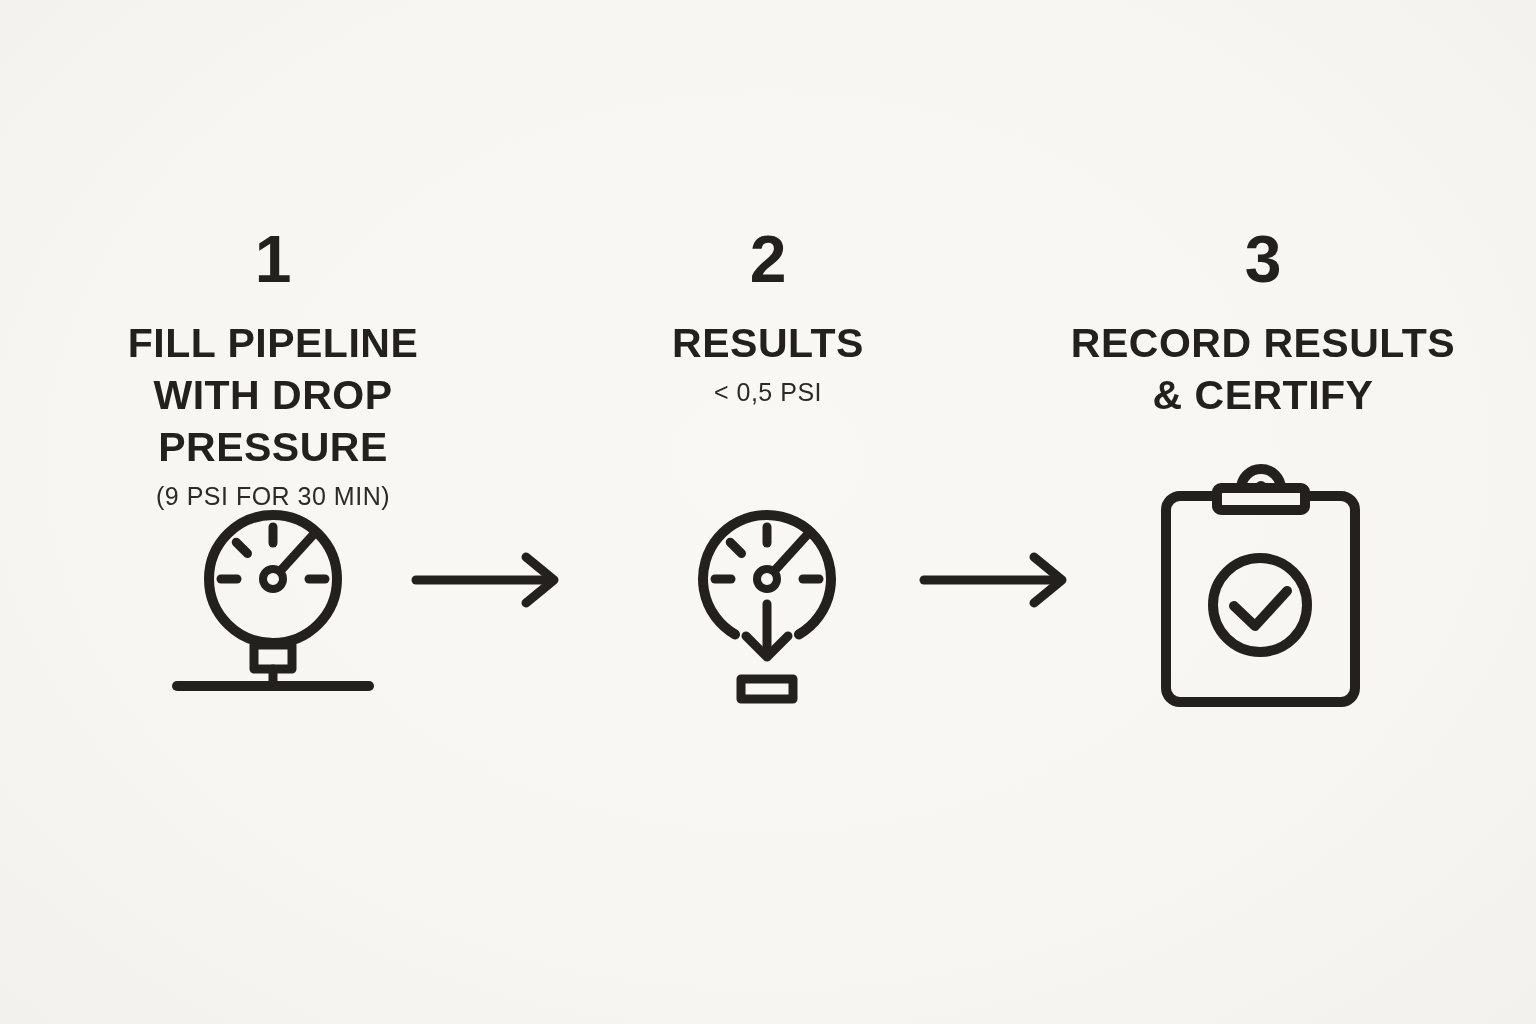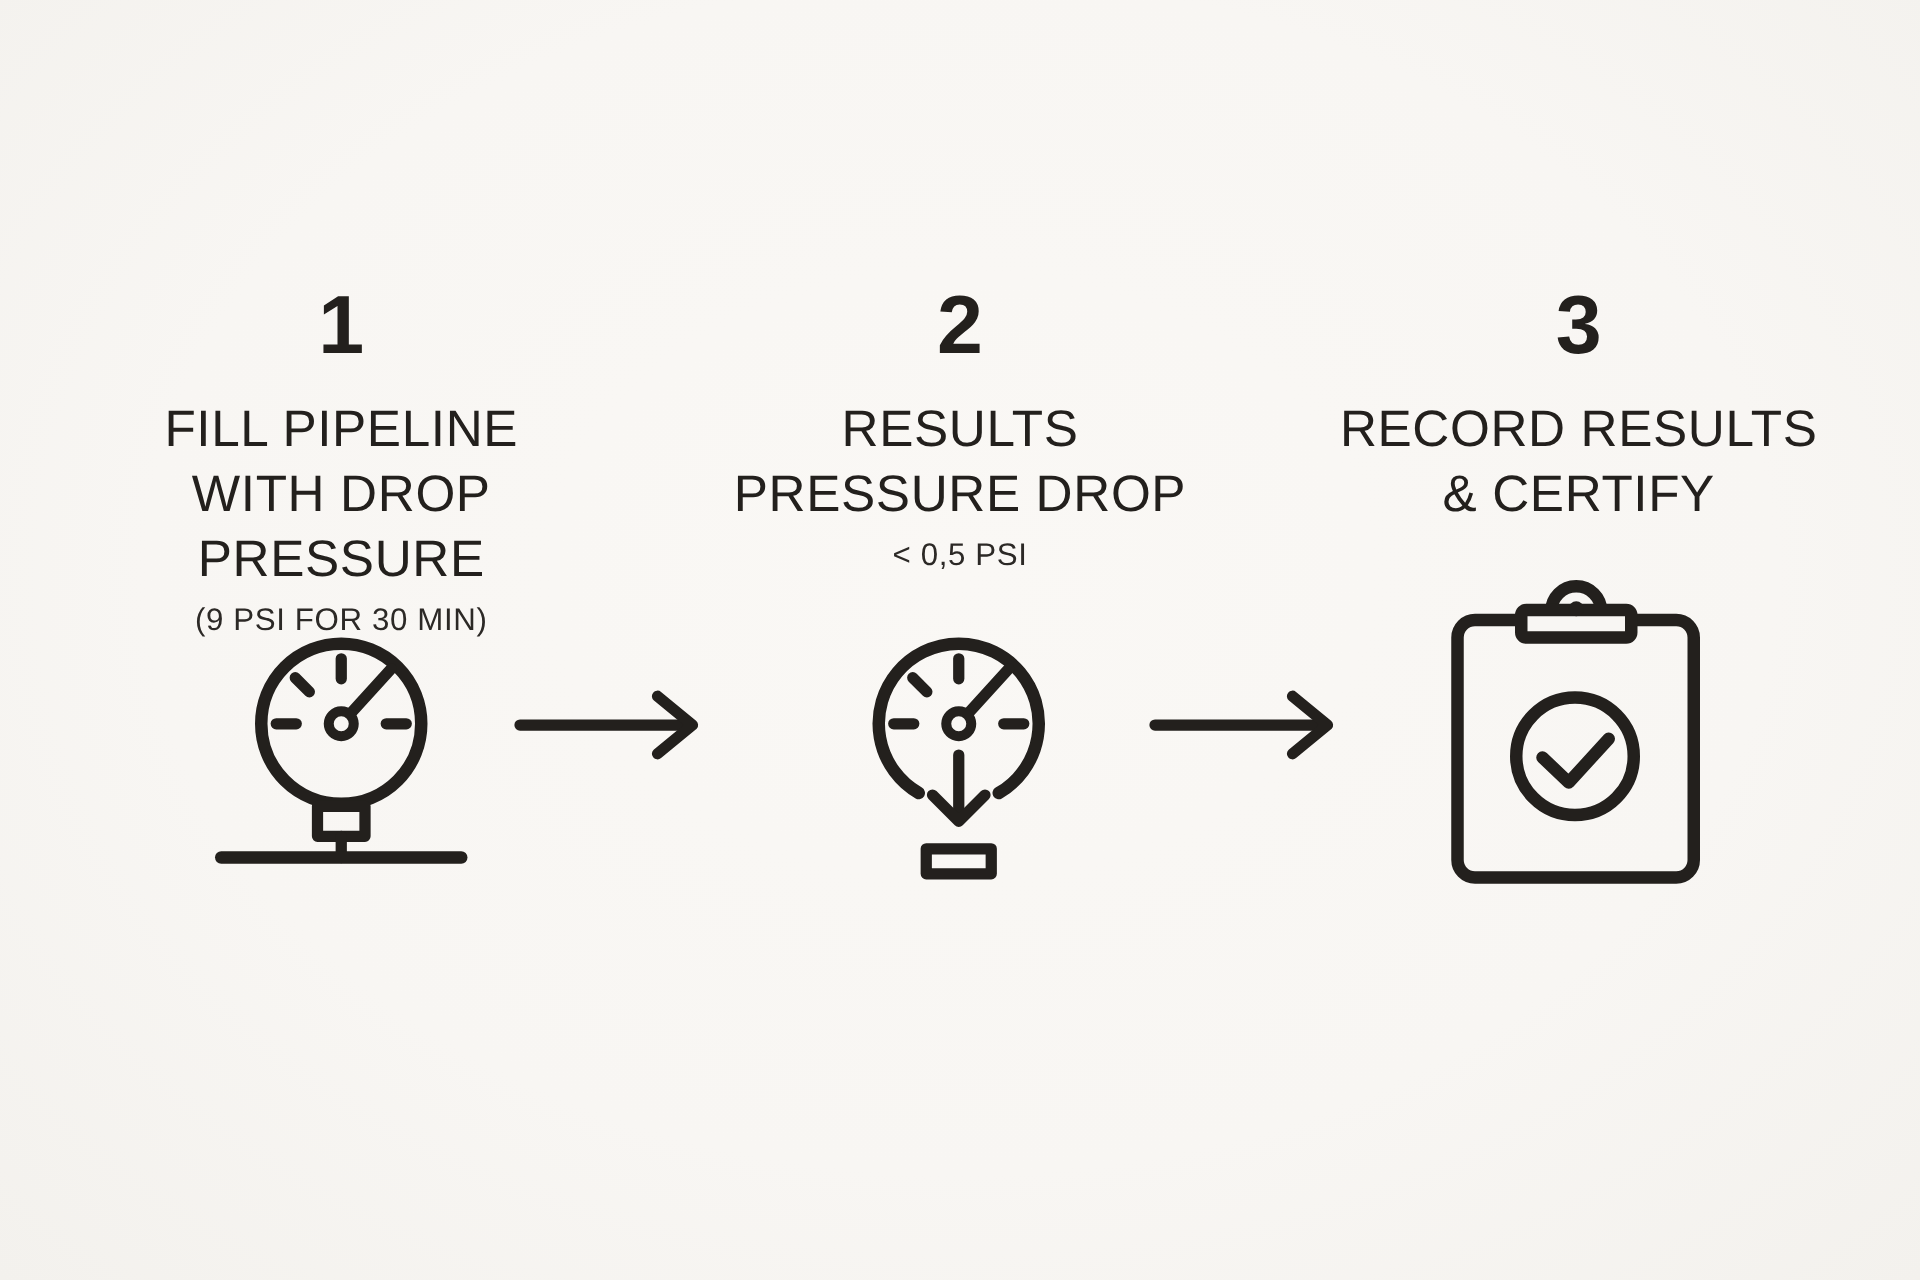--- a/index.html
+++ b/index.html
@@ -10,21 +10,21 @@
     background: radial-gradient(ellipse at 50% 45%, #faf8f5 0%, var(--bg) 60%, #f3f1ed 100%);
     font-family:"Liberation Sans", sans-serif;
     color:var(--ink);
     overflow:hidden;
   }
   .step { position:absolute; top:226px; width:460px; text-align:center; }
   .step-1 { left:43px; }
   .step-2 { left:538px; }
   .step-3 { left:1033px; }
   .num { font-size:66px; font-weight:700; line-height:66px; letter-spacing:0; }
-  .title { margin:25px 0 0 0; font-size:41px; font-weight:400; line-height:52px; letter-spacing:0.5px;text-align:center; }
+  .title { margin:25px 0 0 0; font-size:41px; font-weight:700; line-height:52px; letter-spacing:0.5px;text-align:center; }
   .title .line { display:block; }
   .subtitle { margin-top:0; font-size:25px; font-weight:400; line-height:46px; letter-spacing:0.5px; color:#2c2926; }
   .icon { position:absolute; }
   .icon-gauge-1   { left:170px; top:500px; }
   .icon-gauge-2   { left:687px; top:500px; }
   .icon-clipboard { left:1150px; top:448px; }
   .icon-arrow-1   { left:408px; top:549px; }
   .icon-arrow-2   { left:916px; top:549px; }
   svg .stroke { stroke:var(--ink); fill:none; stroke-linecap:round; stroke-linejoin:round; }
   svg .fill-ink { fill:var(--ink); stroke:none; }
@@ -41,21 +41,20 @@
         <span class="line">FILL PIPELINE</span>
         <span class="line">WITH DROP PRESSURE</span>
       </h2>
     <div class="subtitle">(9 PSI FOR 30 MIN)</div>
   </section>
 
   <section class="step step-2">
     <div class="num">2</div>
     <h2 class="title">
         <span class="line">RESULTS</span>
-        <span class="line">PRESSURE DROP</span>
       </h2>
     <div class="subtitle">&lt; 0,5 PSI</div>
   </section>
 
   <section class="step step-3">
     <div class="num">3</div>
     <h2 class="title">
         <span class="line">RECORD RESULTS</span>
         <span class="line">&amp; CERTIFY</span>
       </h2>

